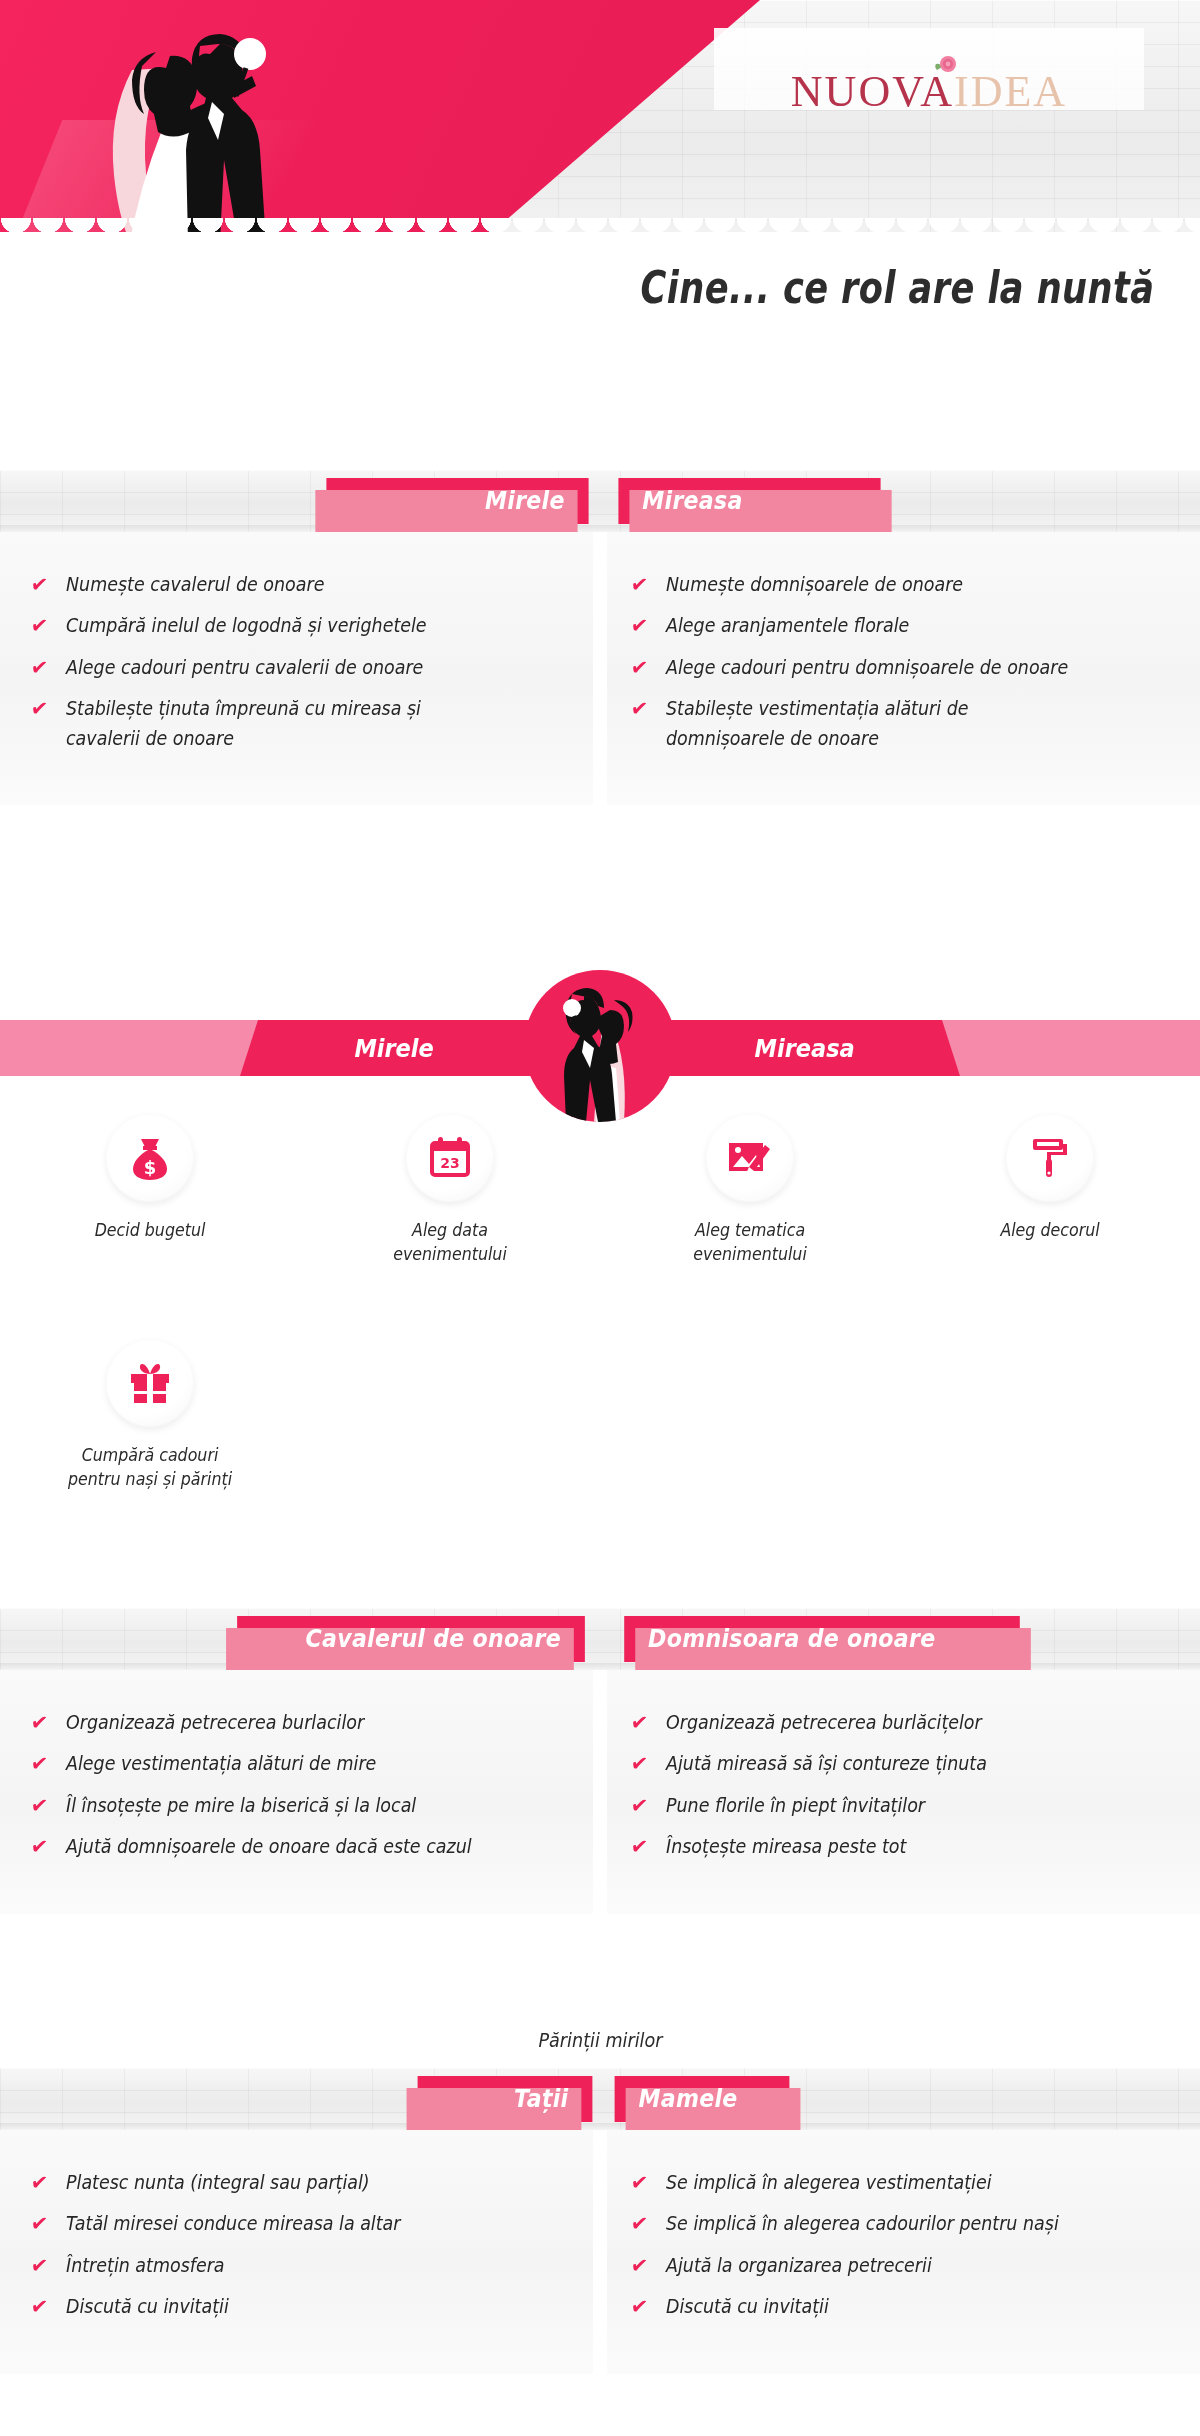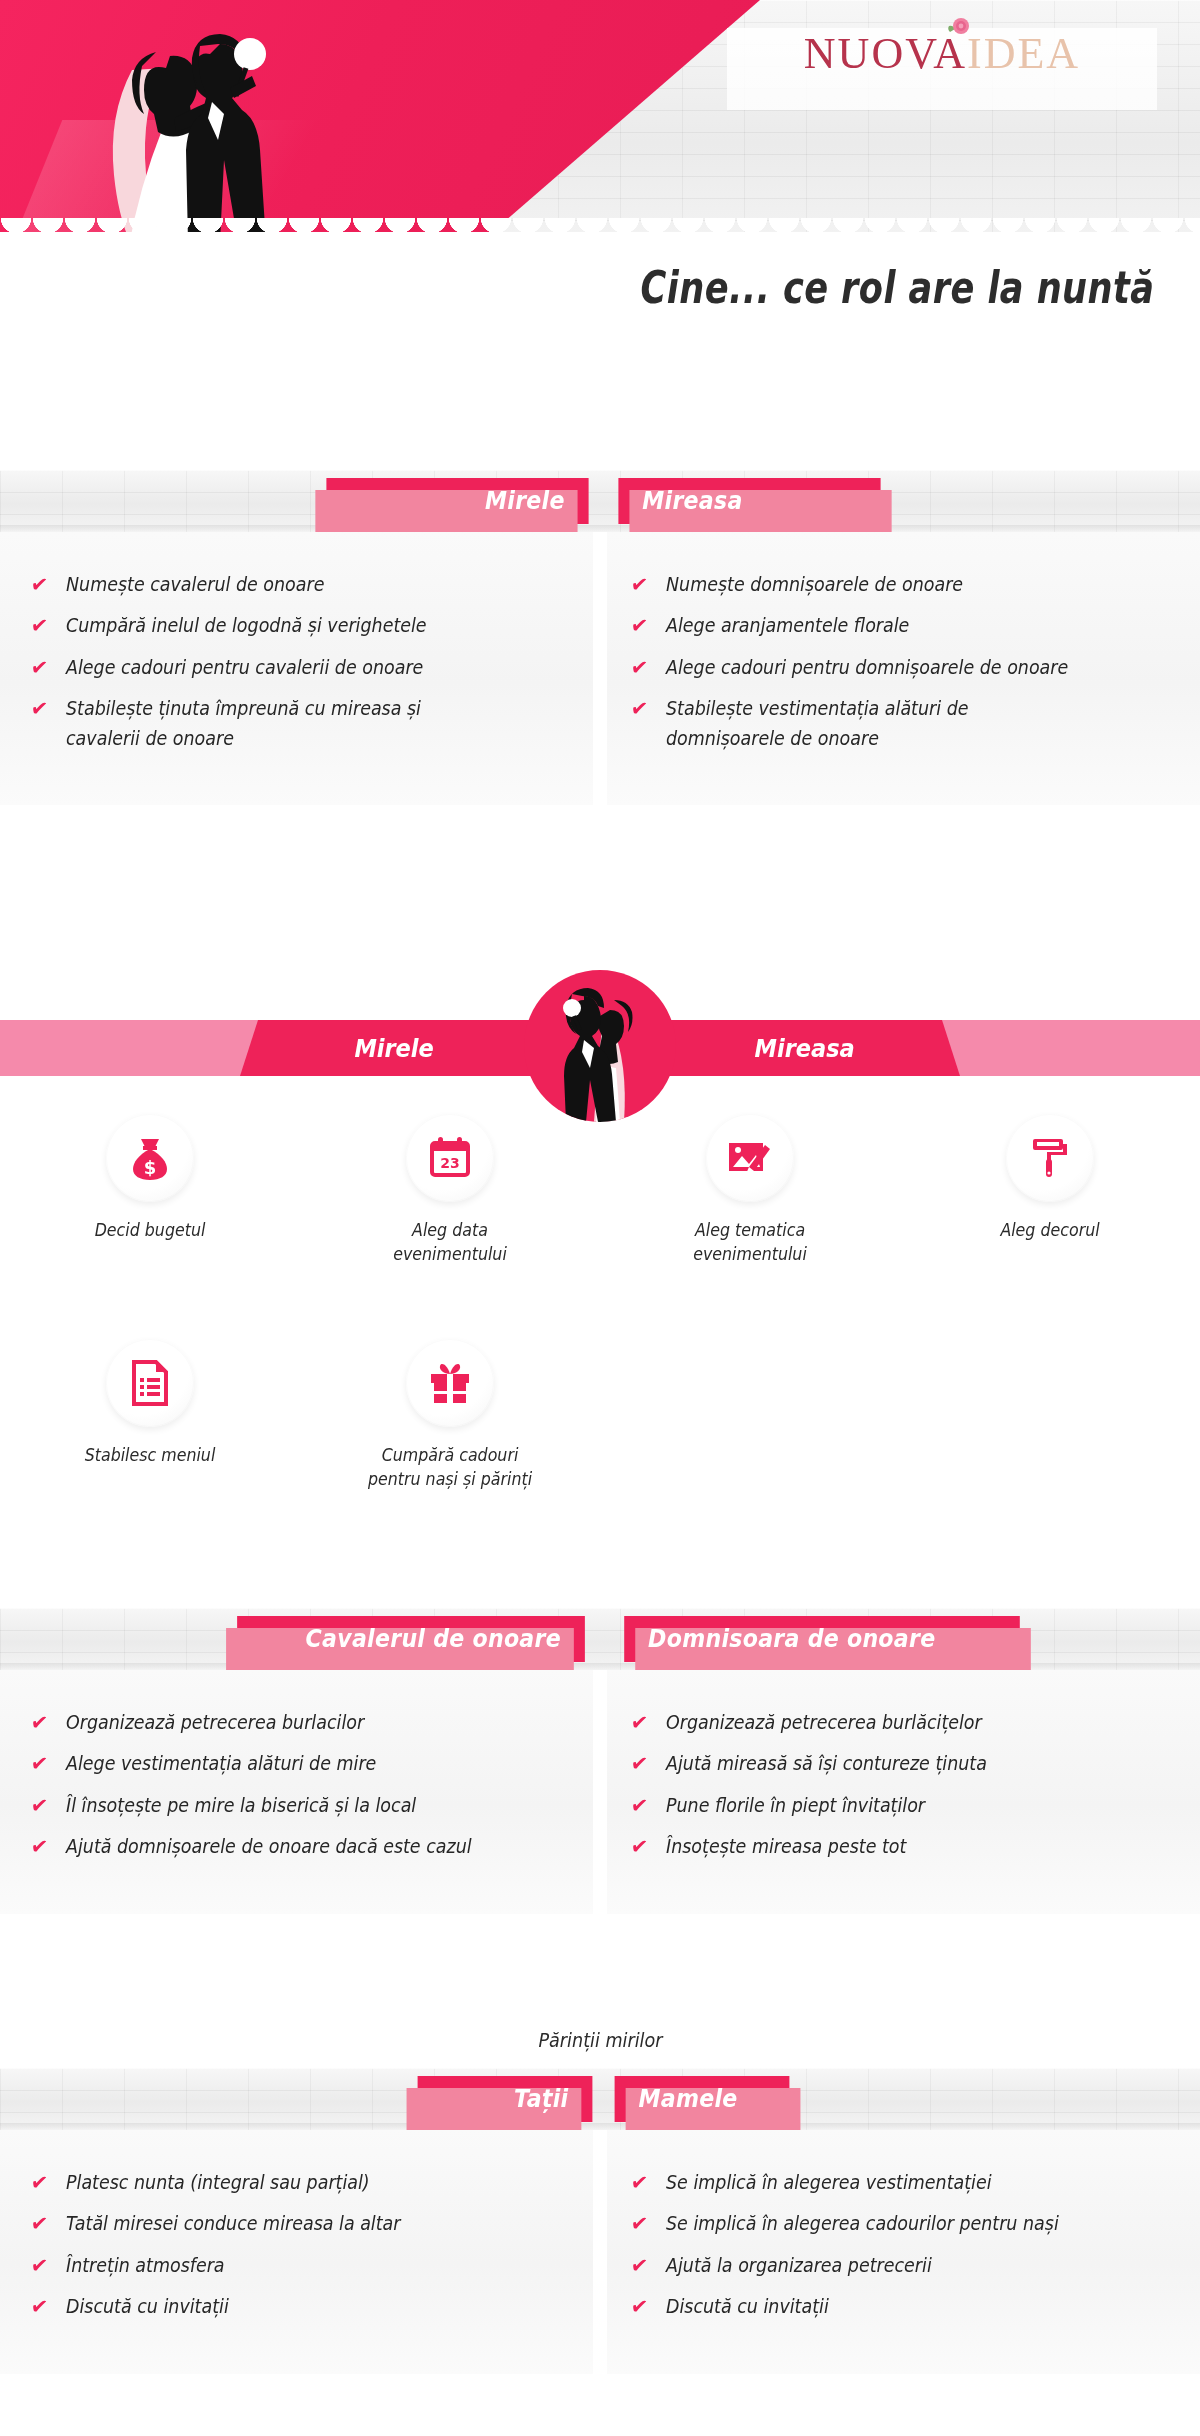--- a/index.html
+++ b/index.html
@@ -45,23 +45,23 @@
     position:absolute; left:0; top:218px; width:1200px; height:42px;
     background:
       radial-gradient(circle at 16px 0px, #ffffff 15px, rgba(255,255,255,0) 15.5px) repeat-x left top / 32px 42px;
   }
   #scallop2{
     position:absolute; left:0; top:232px; width:1200px; height:28px; background:#fff;
   }
   #header .couple { position:absolute; left:70px; top:10px; width:250px; height:245px; }
 
   #logo {
-    position:absolute; right:43px; top:28px; width:430px; height:82px;
+    position:absolute; right:56px; top:28px; width:430px; height:82px;
     background:linear-gradient(180deg,rgba(255,255,255,.93),rgba(255,255,255,.80));
-    display:flex; align-items:flex-start; justify-content:center;
+    display:flex; align-items:flex-end; justify-content:center;
   }
   #logo .wordmark {
     font-family:"Liberation Serif", serif;
     font-size:44px; letter-spacing:2px; line-height:1;
     position:relative; top:4px;
   }
   #logo .nuova { color:#b6334c; }
   #logo .idea  { color:#e8c3ab; }
   #logo .rose  { position:absolute; left:50%; margin-left:4px; top:-18px; }
 
@@ -365,37 +365,20 @@
         </svg>
       </div>
       <div class="icon-label">Aleg decorul</div>
     </div>
 
   </div>
 
   <div class="icon-row" style="margin-top:48px;">
 
 
-    <div class="icon-cell">
-      <div class="icon-circle">
-        <svg width="36" height="46" viewBox="0 0 36 46">
-          <path d="M2 2 L24 2 L34 12 L34 44 L2 44 Z" fill="none" stroke="#ee2259" stroke-width="4"></path>
-          <path d="M24 2 L24 12 L34 12 Z" fill="#ee2259"></path>
-          <g fill="#ee2259">
-            <rect x="8" y="18" width="4" height="4"></rect>
-              <rect x="15" y="18" width="13" height="4"></rect>
-            <rect x="8" y="25" width="4" height="4"></rect>
-              <rect x="15" y="25" width="13" height="4"></rect>
-            <rect x="8" y="32" width="4" height="4"></rect>
-              <rect x="15" y="32" width="13" height="4"></rect>
-          </g>
-        </svg>
-      </div>
-      <div class="icon-label">Stabilesc meniul</div>
-    </div>
 
     <div class="icon-cell">
       <div class="icon-circle">
         <svg width="46" height="44" viewBox="0 0 46 44">
           <path d="M23 13 C17 13 12 9 13 5 C14 1 20 3 23 13 Z" fill="#ee2259"></path>
           <path d="M23 13 C29 13 34 9 33 5 C32 1 26 3 23 13 Z" fill="#ee2259"></path>
           <rect x="4" y="13" width="38" height="9" fill="#ee2259"></rect>
           <rect x="7" y="22" width="32" height="20" fill="#ee2259"></rect>
           <rect x="20" y="13" width="6" height="29" fill="#fff"></rect>
           <rect x="7" y="30" width="32" height="3" fill="#fff"></rect>

